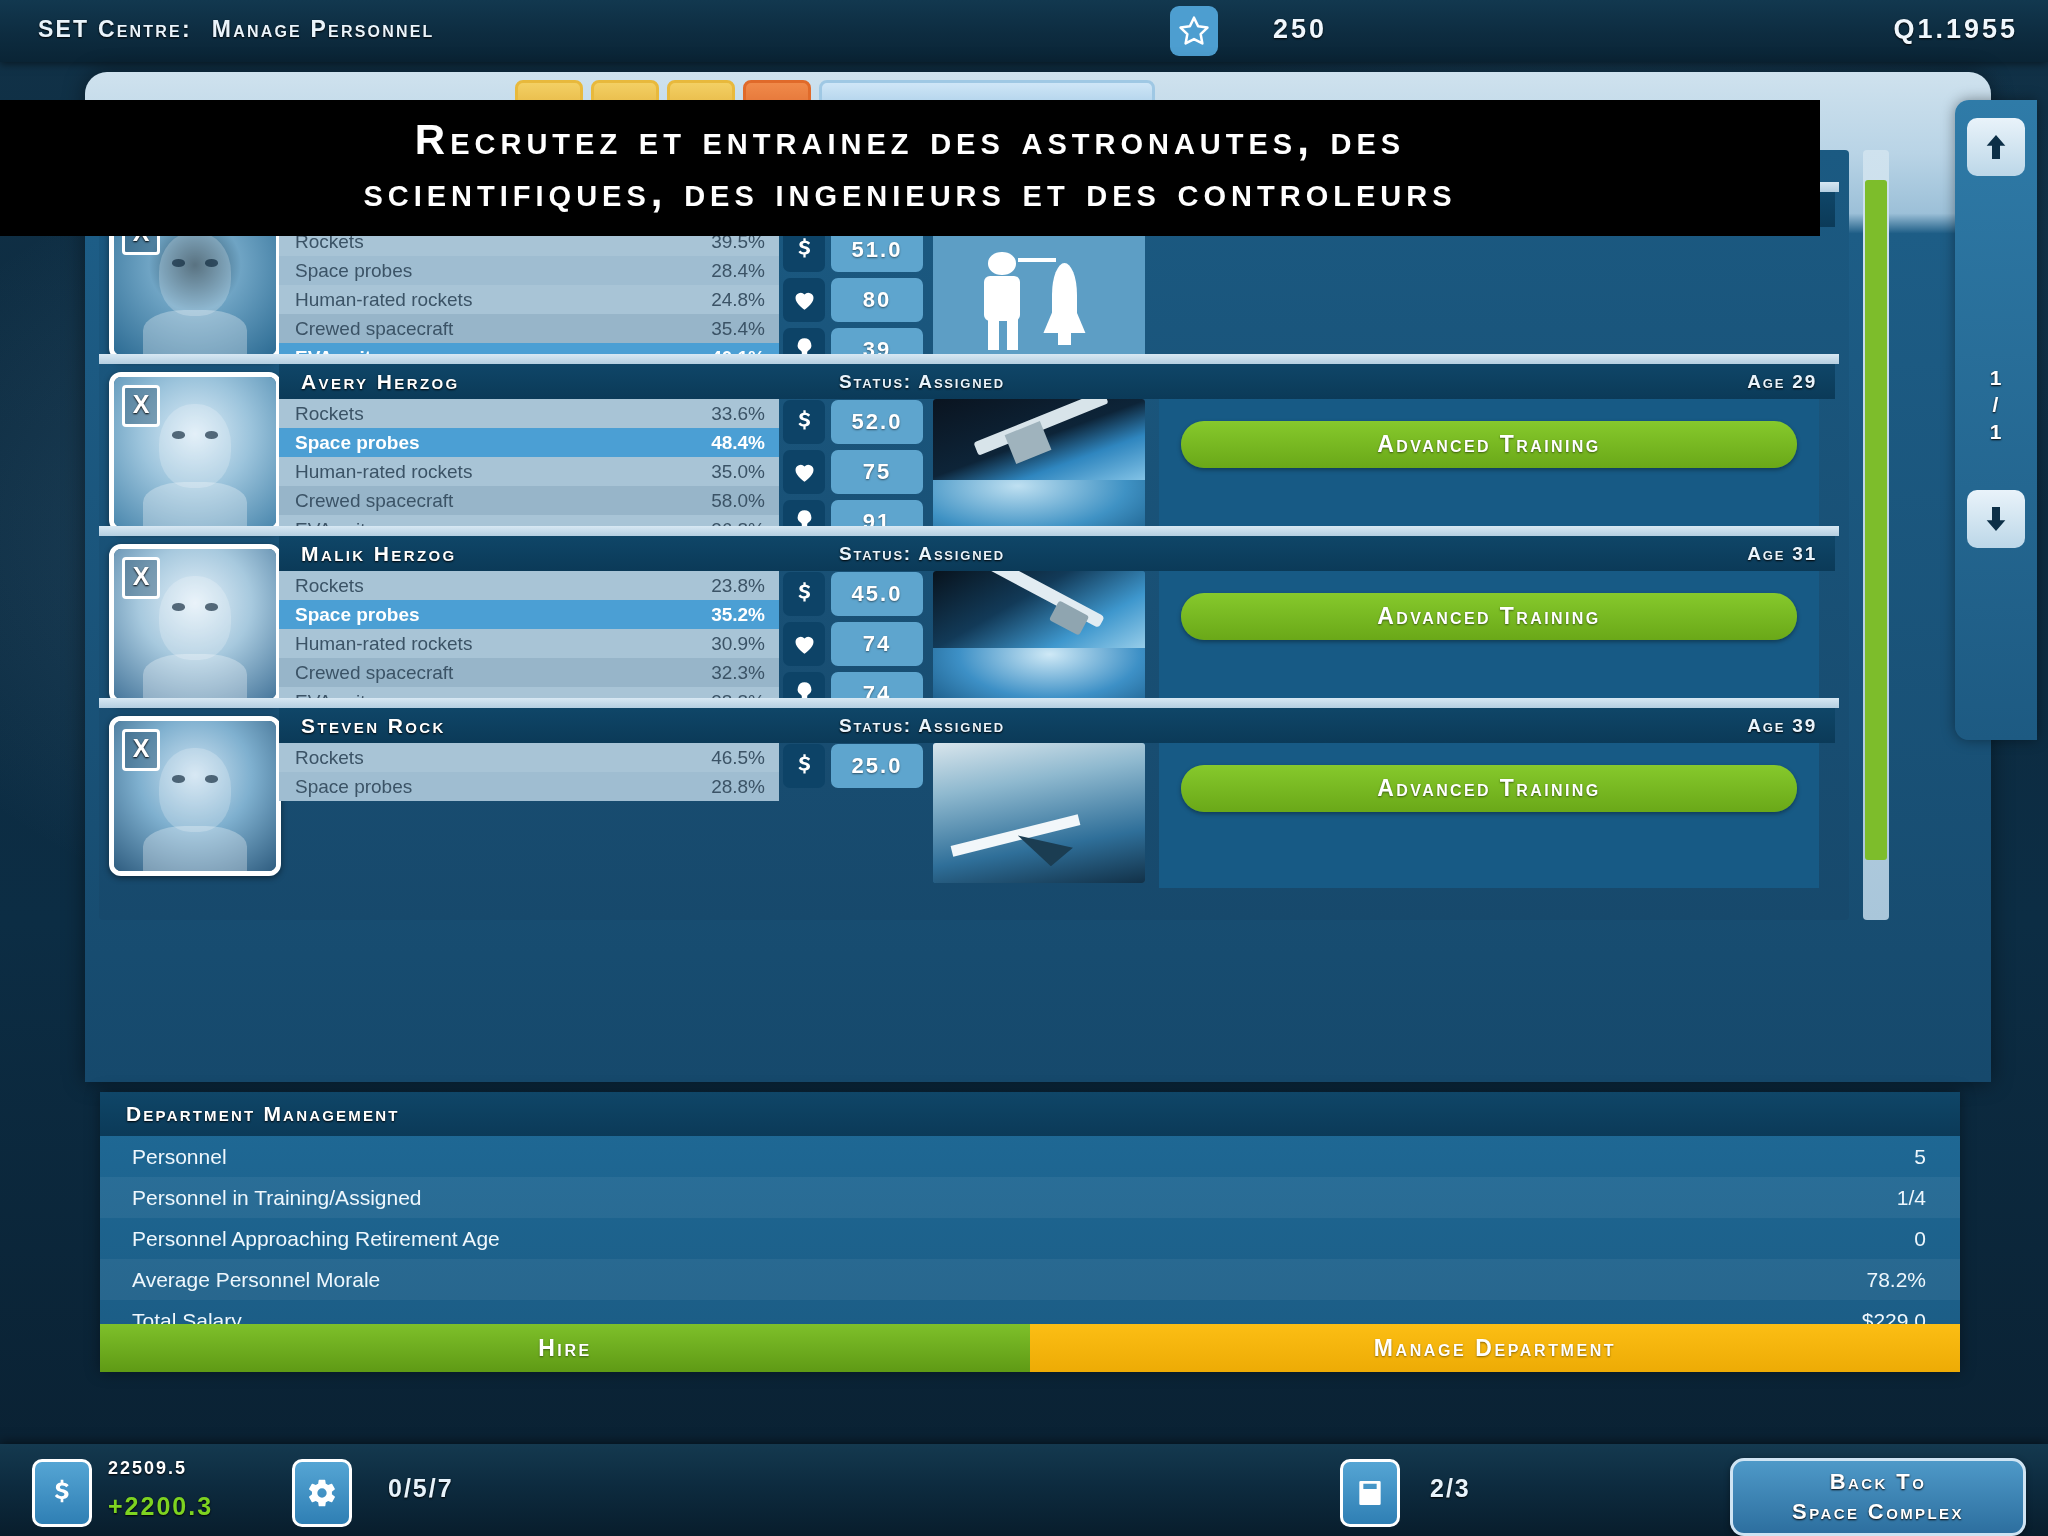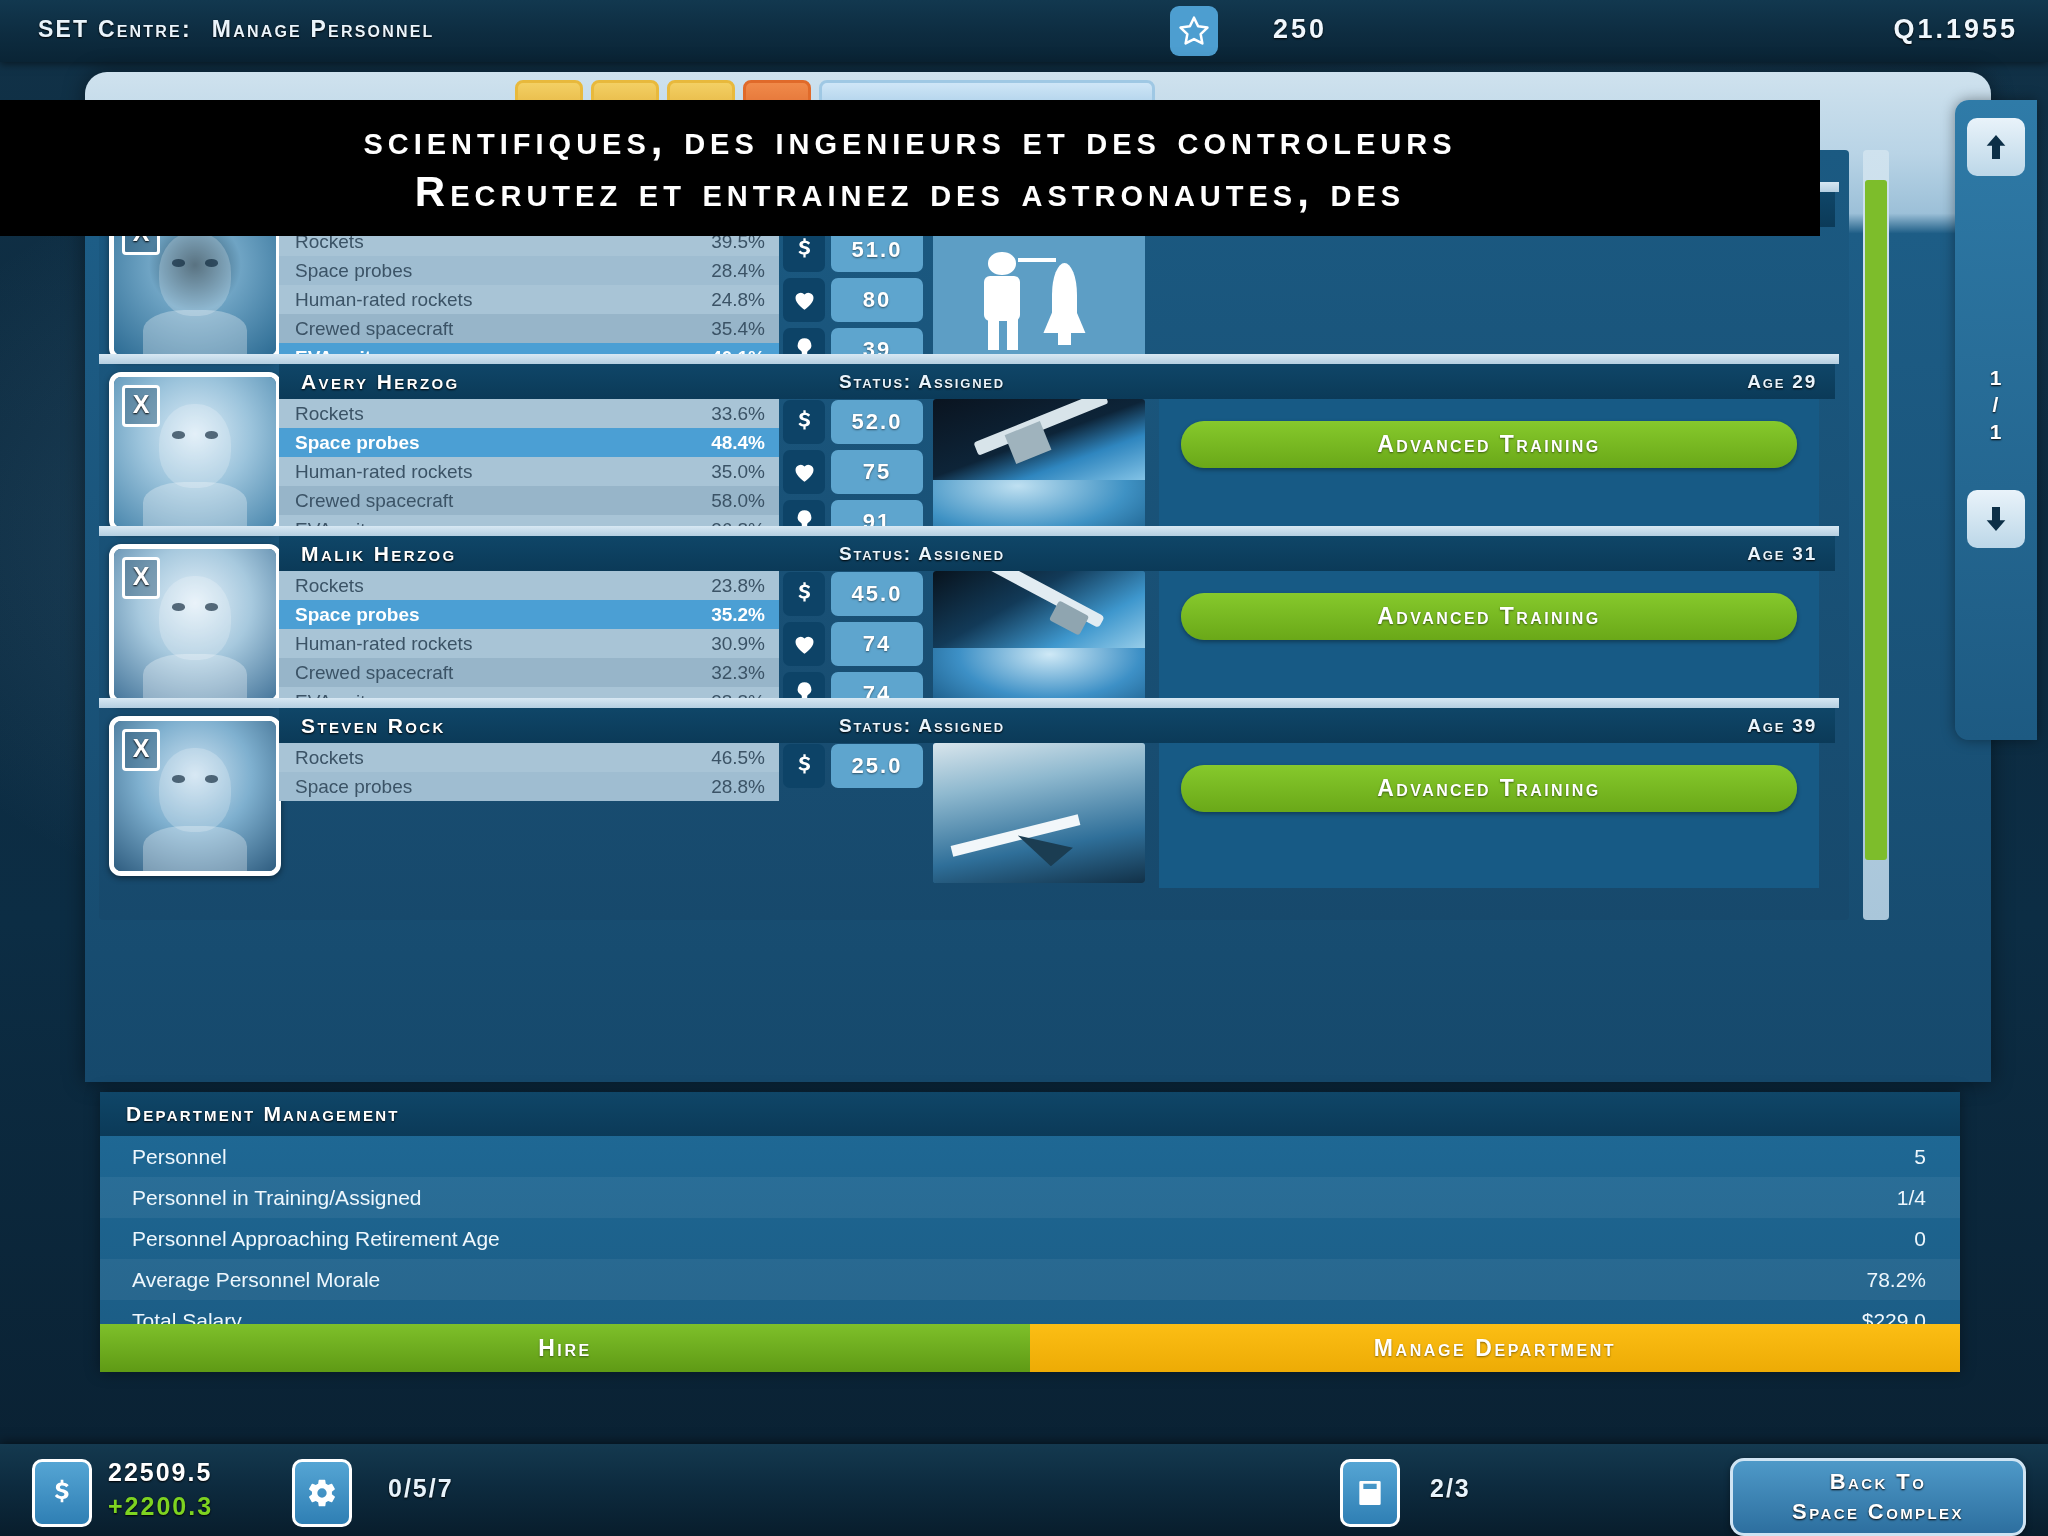--- a/index.html
+++ b/index.html
@@ -207,21 +207,21 @@
     position:absolute;left:0;bottom:0;width:2048px;height:92px;
     background:linear-gradient(180deg,#14394f 0%,#0d2b3f 45%,#081d2c 100%);
     box-shadow:0 -2px 10px rgba(0,0,0,.5);
   }
   .bicon{
     position:absolute;width:54px;height:62px;border-radius:10px;
     border:3px solid #ffffff;background:linear-gradient(180deg,#55a5d4,#2f7fb4);
     display:flex;align-items:center;justify-content:center;
   }
   .bicon svg{width:32px;height:32px;fill:#ffffff;}
-  .cash-main{position:absolute;left:108px;top:14px;font-size:25px;font-weight:bold;letter-spacing:2px;color:#ffffff;text-shadow:0 1px 2px #000;}
+  .cash-main{position:absolute;left:108px;top:14px;font-size:18px;font-weight:bold;letter-spacing:2px;color:#ffffff;text-shadow:0 1px 2px #000;}
   .cash-delta{position:absolute;left:108px;top:48px;font-size:25px;font-weight:bold;letter-spacing:2px;color:#7ed321;text-shadow:0 1px 2px #000;}
   .gear-value{position:absolute;left:388px;top:30px;font-size:25px;font-weight:bold;letter-spacing:2px;color:#e8f3fb;text-shadow:0 1px 2px #000;}
   .doc-value{position:absolute;left:1430px;top:30px;font-size:25px;font-weight:bold;letter-spacing:2px;color:#e8f3fb;text-shadow:0 1px 2px #000;}
   .backbtn{
     position:absolute;right:22px;top:14px;width:290px;height:72px;border-radius:14px;
     border:3px solid #cfe4f3;background:linear-gradient(180deg,#4e99c8,#2d6f9f);
     display:flex;flex-direction:column;align-items:center;justify-content:center;
     box-shadow:0 2px 6px rgba(0,0,0,.4);
   }
   .backbtn span{
@@ -652,15 +652,15 @@
   </div>
   <div class="doc-value">2/3</div>
 
   <div class="backbtn">
     <span>Back To</span>
     <span>Space Complex</span>
   </div>
 </div>
 
 <div class="subtitle">
+  <div>Recrutez et entrainez des astronautes, des</div>
   <div>scientifiques, des ingenieurs et des controleurs</div>
-  <div>Recrutez et entrainez des astronautes, des</div>
 </div>
 
 </body></html>

